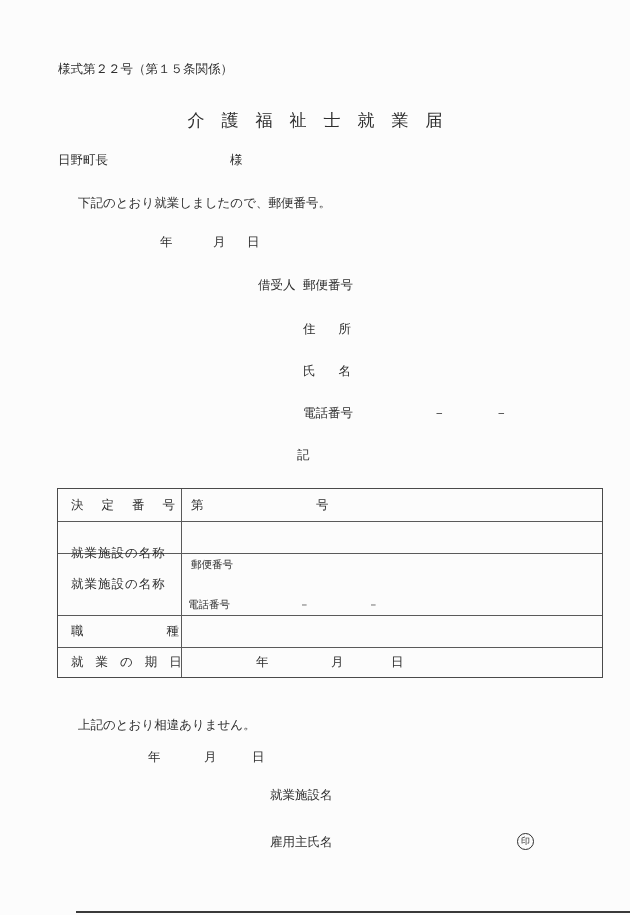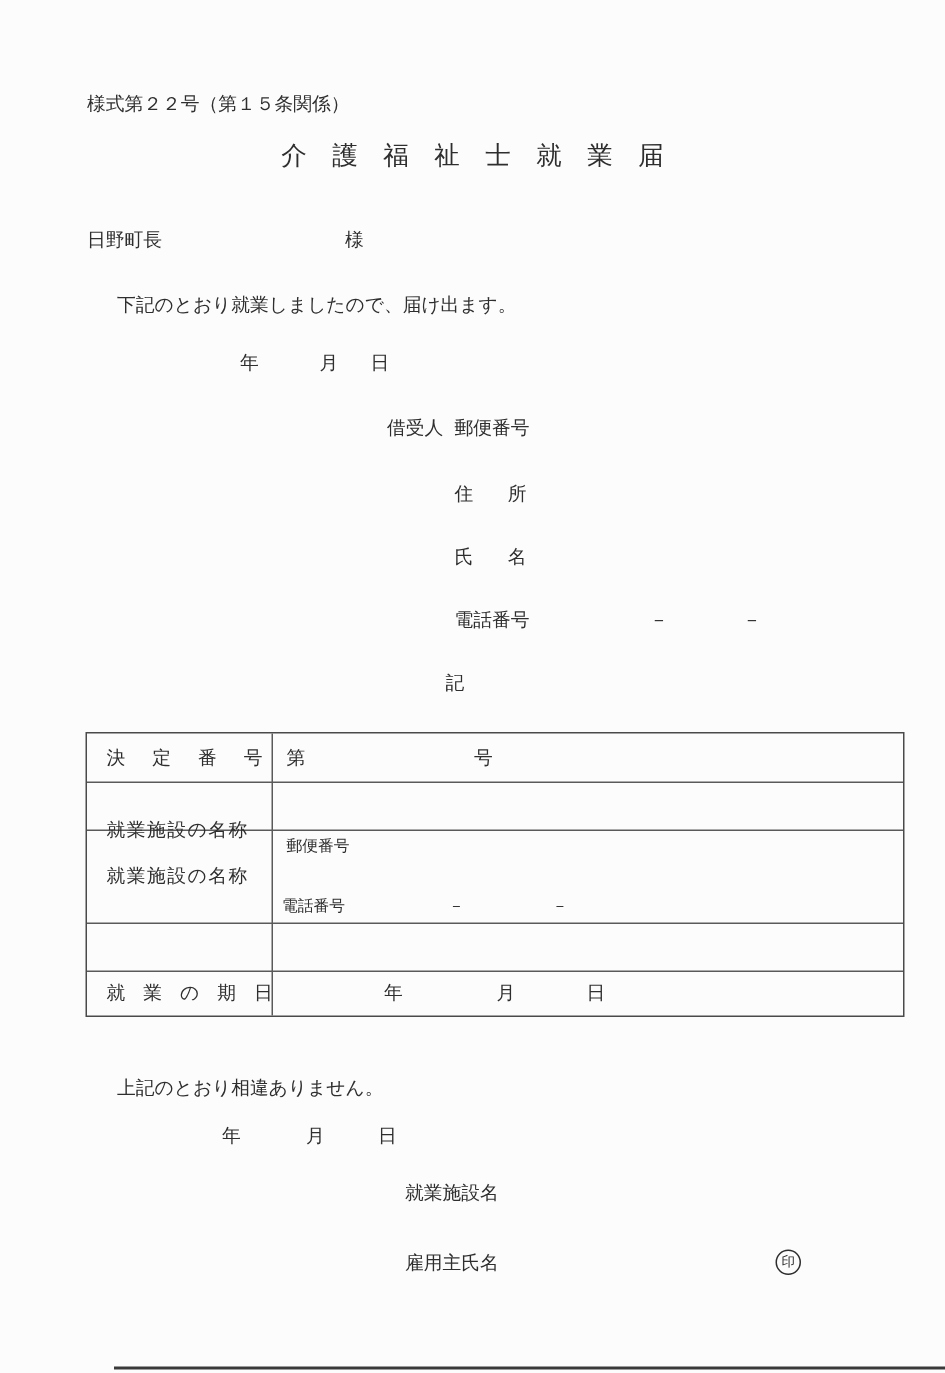--- a/index.html
+++ b/index.html
@@ -51,26 +51,26 @@
     left:76px;right:0;
     top:911px;height:2px;
     background:#3a3a3a;
   }
 </style>
 </head>
 <body>
 
 <div class="abs t12" style="left:58px;top:62px;">様式第２２号（第１５条関係）</div>
 
-<div class="abs title" style="top:92px;">介護福祉士就業届</div>
+<div class="abs title" style="top:109px;">介護福祉士就業届</div>
 
 <div class="abs t12" style="left:58px;top:153px;">日野町長</div>
 <div class="abs t12" style="left:230px;top:153px;">様</div>
 
-<div class="abs t12" style="left:78px;top:196px;">下記のとおり就業しましたので、届け出ます。</div>
+<div class="abs t12" style="left:78px;top:196px;">下記のとおり就業しましたので、郵便番号。</div>
 
 <div class="abs t12" style="left:160px;top:235px;">年</div>
 <div class="abs t12" style="left:213px;top:235px;">月</div>
 <div class="abs t12" style="left:247px;top:235px;">日</div>
 
 <div class="abs t12" style="left:258px;top:278px;">借受人</div>
 <div class="abs t12" style="left:303px;top:278px;">郵便番号</div>
 
 <div class="abs t12 ls23" style="left:303px;top:322px;">住所</div>
 
@@ -94,20 +94,21 @@
   <div class="abs t12" style="left:258px;top:9px;">号</div>
 
   <div class="abs t12 ls1 cell-label" style="top:41px;margin-top:16px;">就業施設の名称</div>
 
   <div class="abs t12 ls1 cell-label" style="top:88px;">就業施設の名称</div>
   <div class="abs t10" style="left:133px;top:70px;">郵便番号</div>
   <div class="abs t10" style="left:130px;top:110px;">電話番号</div>
   <div class="abs t10" style="left:241px;top:110px;">－</div>
   <div class="abs t10" style="left:310px;top:110px;">－</div>
 
+  <div class="abs t12 ls83 cell-label" style="top:135px;">職種</div>
 
   <div class="abs t12 ls12 cell-label" style="top:166px;">就業の期日</div>
   <div class="abs t12" style="left:198px;top:166px;">年</div>
   <div class="abs t12" style="left:273px;top:166px;">月</div>
   <div class="abs t12" style="left:333px;top:166px;">日</div>
 </div>
 
 <div class="abs t12" style="left:78px;top:670px;margin-top:48px;">上記のとおり相違ありません。</div>
 
 <div class="abs t12" style="left:148px;top:750px;">年</div>

